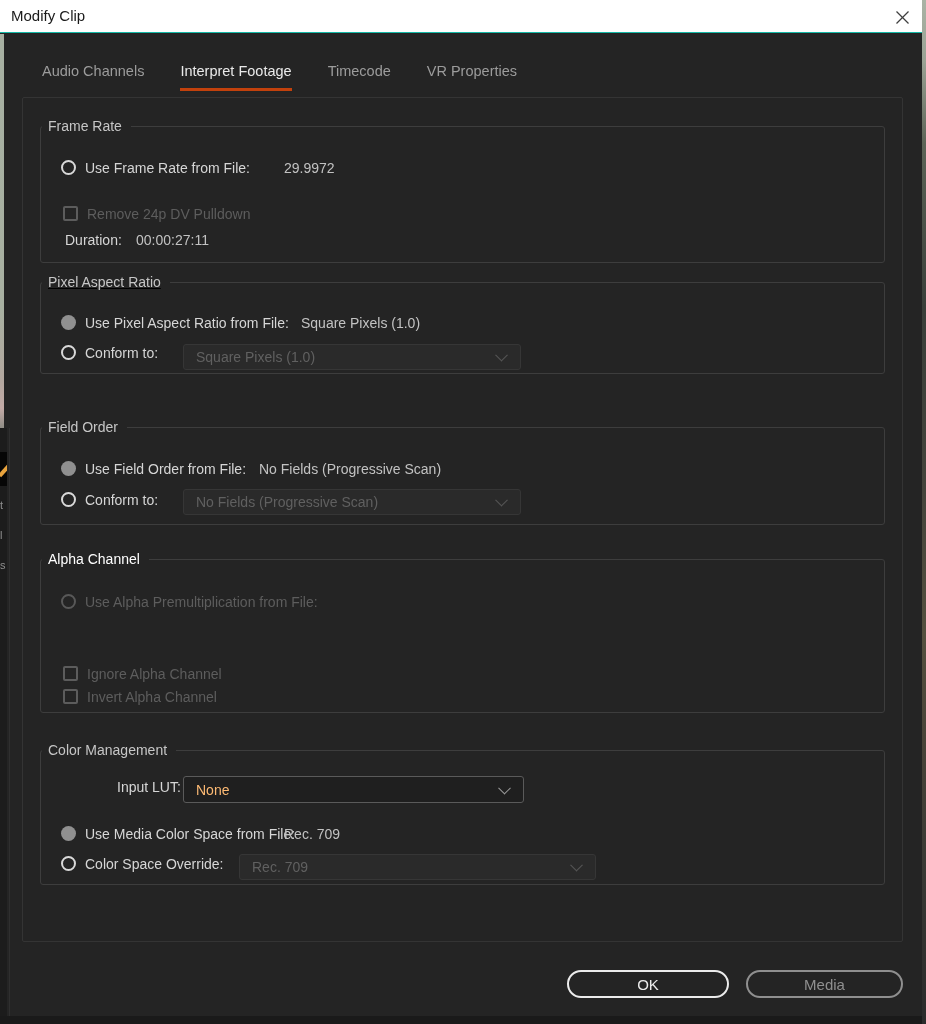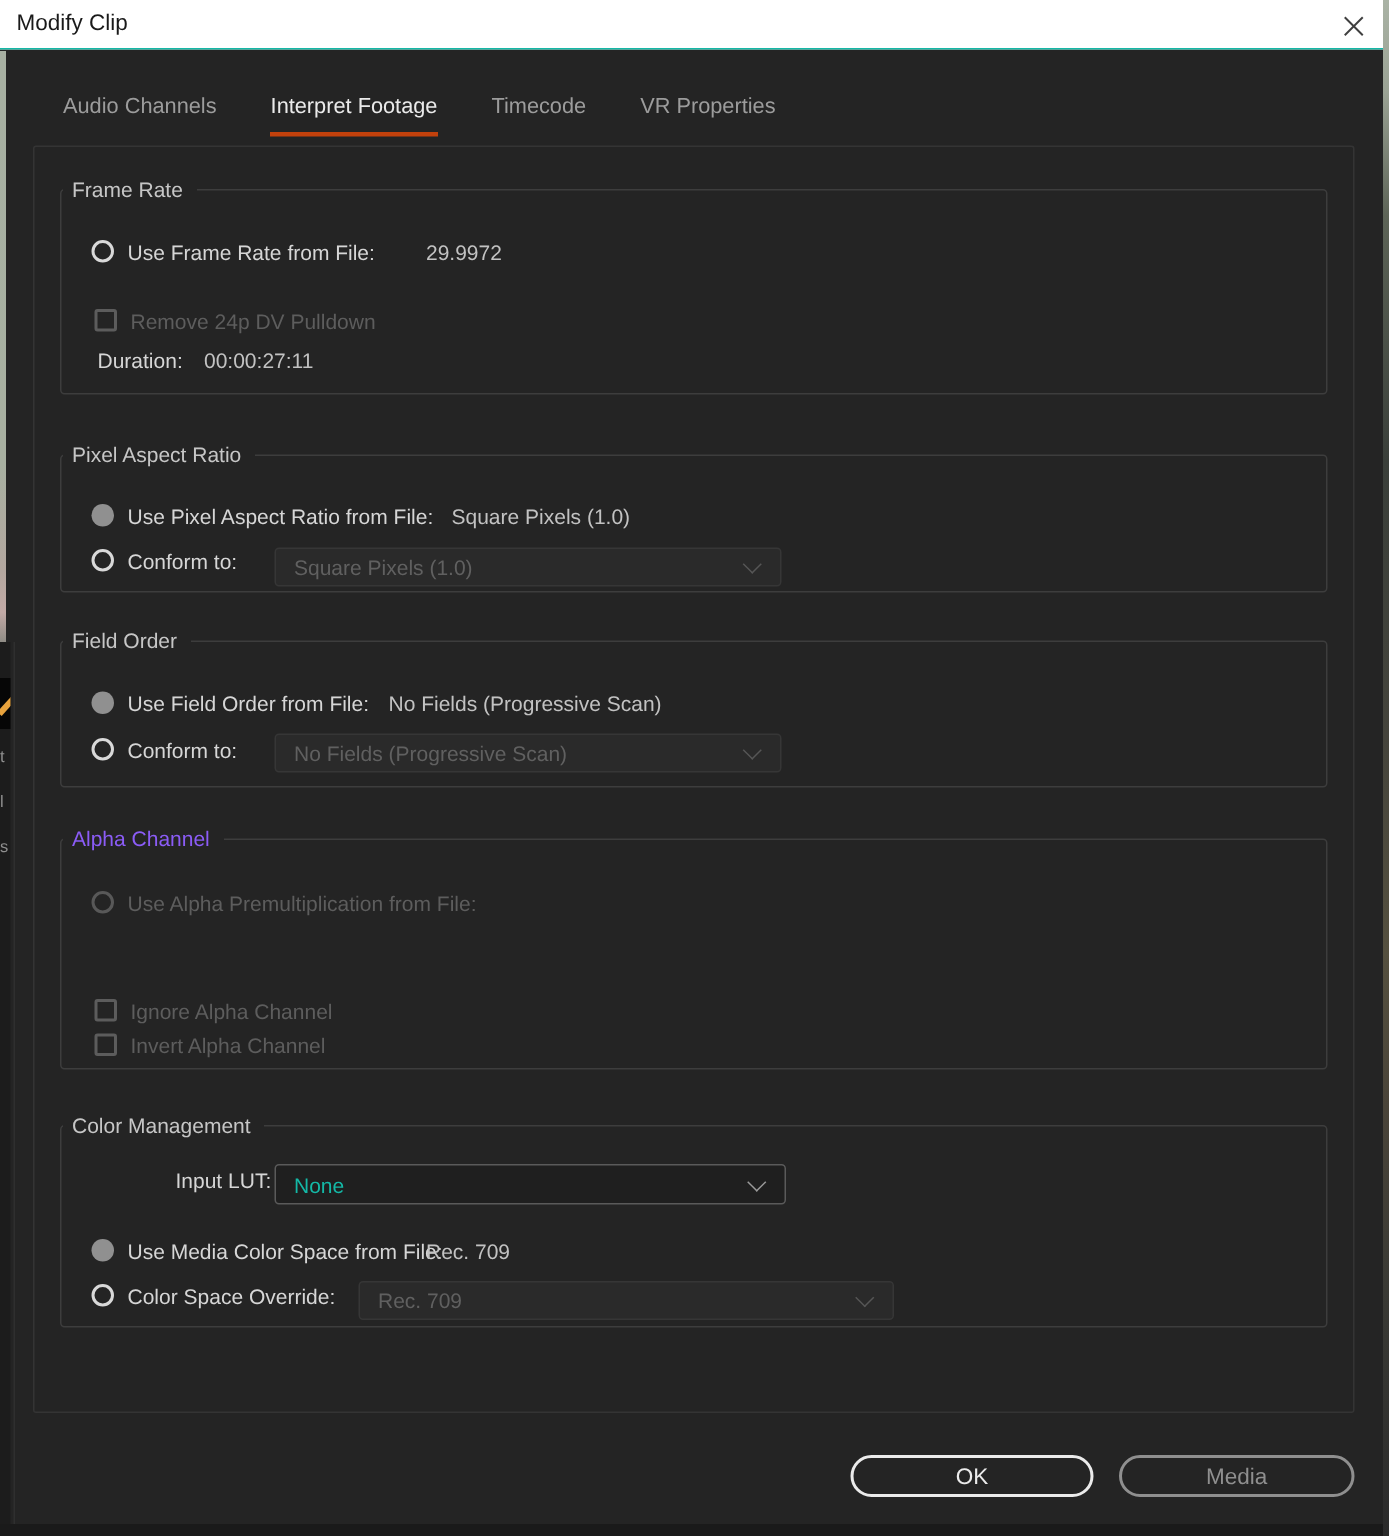--- a/index.html
+++ b/index.html
@@ -53,37 +53,37 @@
     border:1px solid #343434;border-radius:2px;box-sizing:border-box;
   }
   
   fieldset.group{
     position:absolute;left:40px;width:845px;margin:0;padding:0;
     border:1px solid #3d3d3d;border-radius:3px;box-sizing:border-box;
   }
   fieldset.group legend{
     font-size:14px;color:#c6c6c6;padding:0 9px 0 6px;margin-left:1px;line-height:16px;
   }
-  fieldset.group.disabled legend{color:#8b5cf6;}
+  fieldset.group.disabled legend{color:#ffffff;}
   .frow{position:absolute;display:flex;height:22px;font-size:14px;color:#d6d6d6;white-space:nowrap;}
   .frow.dis{color:#5d5d5d;}
   .val{color:#c2c2c2;}
   .lbl{display:inline-block;}
   
   .rad{width:15px;height:15px;border-radius:50%;box-sizing:border-box;margin-right:9px;flex:none;}
   .rad.on{background:#909090;}
   .rad.off{border:2px solid #d9d9d9;}
   .rad.off.dis2{border-color:#585858;}
   .cb{width:15px;height:15px;border:2px solid #5c5c5c;border-radius:2px;box-sizing:border-box;margin-right:9px;flex:none;}
   
   .dd{
     position:absolute;height:26px;box-sizing:border-box;border-radius:3px;
     font-size:14px;display:flex;align-items:center;padding-left:12px;
   }
-  .dd.on{background:#1f1f1f;border:1px solid #5a5a5a;color:#14b8a6;}
+  .dd.on{background:#1f1f1f;border:1px solid #5a5a5a;color:#fdba74;}
   .dd.off{background:#2a2a2a;border:1px solid #363636;color:#606060;}
   .chev{
     position:absolute;right:14px;top:50%;width:8px;height:8px;
     border-right:1.5px solid #9a9a9a;border-bottom:1.5px solid #9a9a9a;
     transform:translateY(-70%) rotate(45deg);
   }
   .dd.off .chev{border-color:#565656;}
   
   .num-input{
     width:78px;height:25px;box-sizing:border-box;background:#f3f3f3;
@@ -142,21 +142,21 @@
   <div class="frow dis" style="left:22px;top:72px;">
     <span class="cb"></span>
     <span class="lbl">Remove 24p DV Pulldown</span>
   </div>
   <div class="frow" style="left:24px;top:98px;">
     <span class="lbl" style="width:71px;">Duration:</span>
     <span class="val">00:00:27:11</span>
   </div>
 </fieldset>
 
-<fieldset class="group" style="top:295px;height:100px;">
+<fieldset class="group" style="top:274px;height:100px;text-decoration:underline;">
   <legend>Pixel Aspect Ratio</legend>
   <div class="frow" style="left:20px;top:25px;">
     <span class="rad on"></span>
     <span class="lbl" style="width:216px;">Use Pixel Aspect Ratio from File:</span>
     <span class="val">Square Pixels (1.0)</span>
   </div>
   <div class="frow" style="left:20px;top:55px;">
     <span class="rad off"></span>
     <span class="lbl">Conform to:</span>
   </div>

